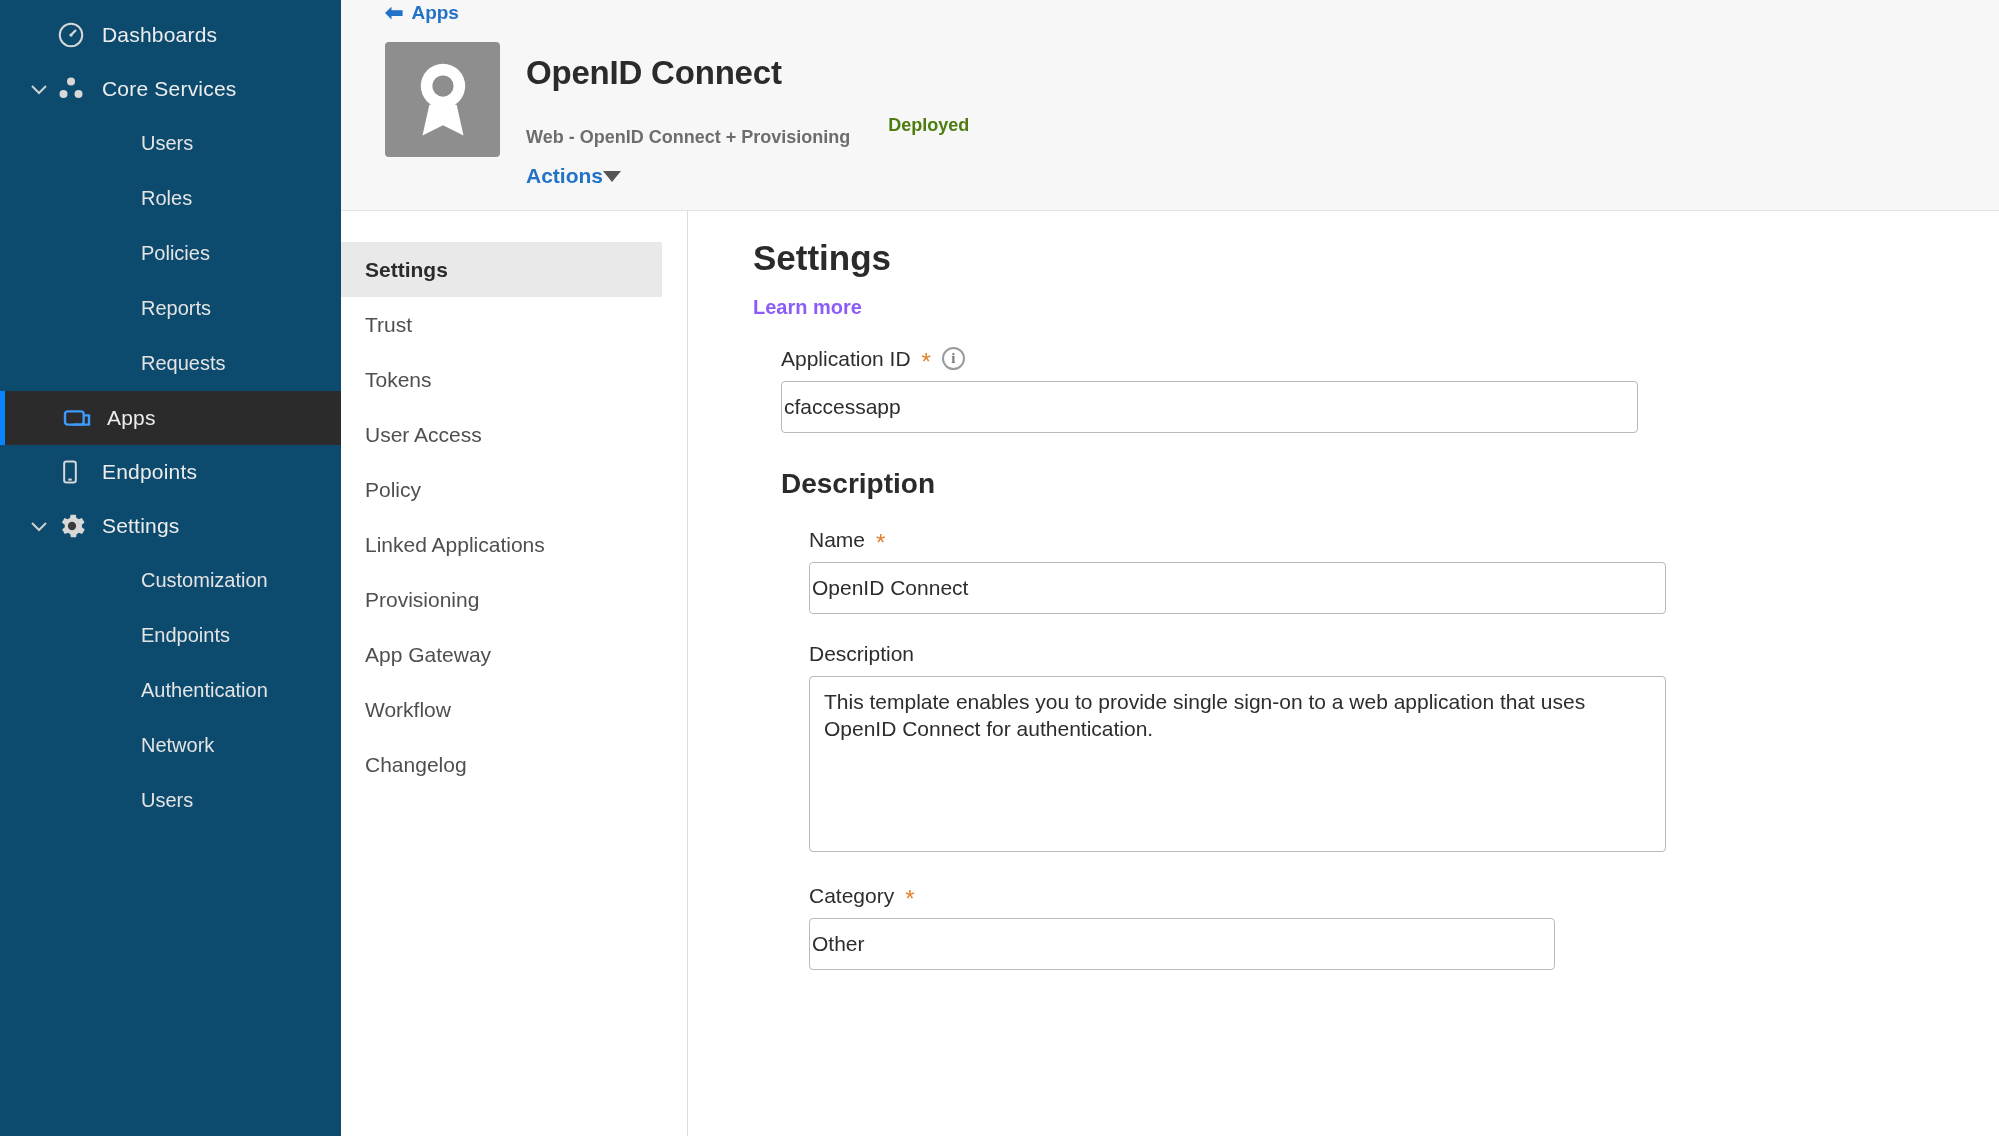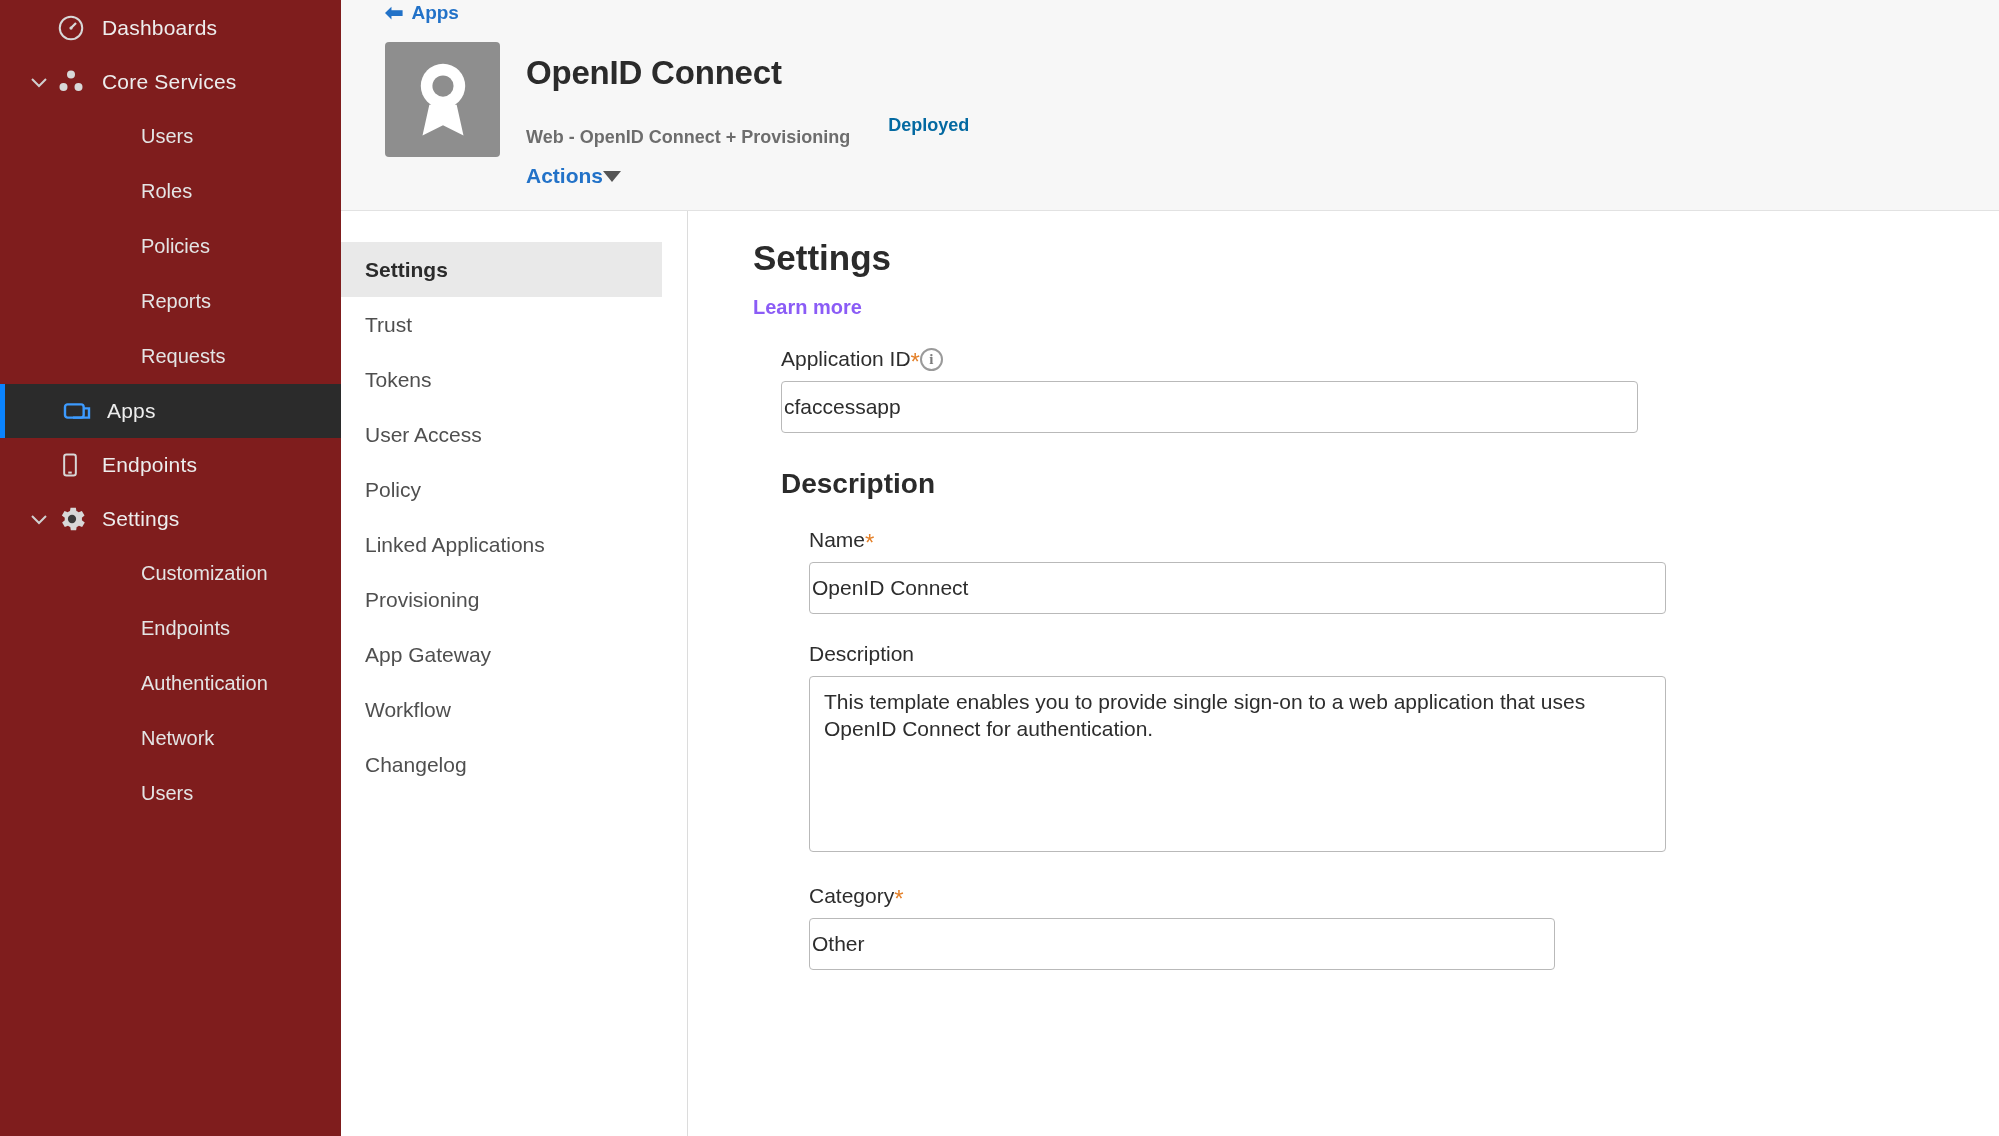--- a/index.html
+++ b/index.html
@@ -13,23 +13,23 @@
   .app {
     display: flex;
     width: 1999px;
     height: 1136px;
   }
 
   
   .sidebar {
     width: 341px;
     min-width: 341px;
-    background: #7f1d1d;
+    background: #0c4a6e;
     color: #e6e6e6;
-    padding-top: 1px;
+    padding-top: 8px;
     position: relative;
   }
   .nav-row {
     display: flex;
     align-items: center;
     height: 54px;
     padding-left: 30px;
     cursor: pointer;
     position: relative;
   }
@@ -131,21 +131,21 @@
   }
   .app-subtitle {
     font-size: 18px;
     font-weight: bold;
     color: #6d6d6d;
     margin-top: 25px;
   }
   .app-status {
     font-size: 18px;
     font-weight: bold;
-    color: #0369a1;
+    color: #4d7c0f;
   }
   .actions-row {
     display: flex;
     align-items: center;
     margin-top: 16px;
     cursor: pointer;
   }
   .actions-label {
     font-size: 21px;
     font-weight: bold;
@@ -199,21 +199,22 @@
     display: inline-block;
     margin-top: 18px;
     font-size: 20px;
     font-weight: bold;
     color: #8b5cf6;
     cursor: pointer;
   }
   .field-block { margin-top: 28px; }
   .field-label-row {
     display: flex;
-    align-items: flex-end;
+    align-items: flex-start;
+    gap: 11px;
     margin-bottom: 10px;
     padding-left: 28px;
   }
   .field-label {
     font-size: 21px;
     color: #2d2d2d;
   }
   .req-star {
     color: #e4812a;
     font-size: 24px;

